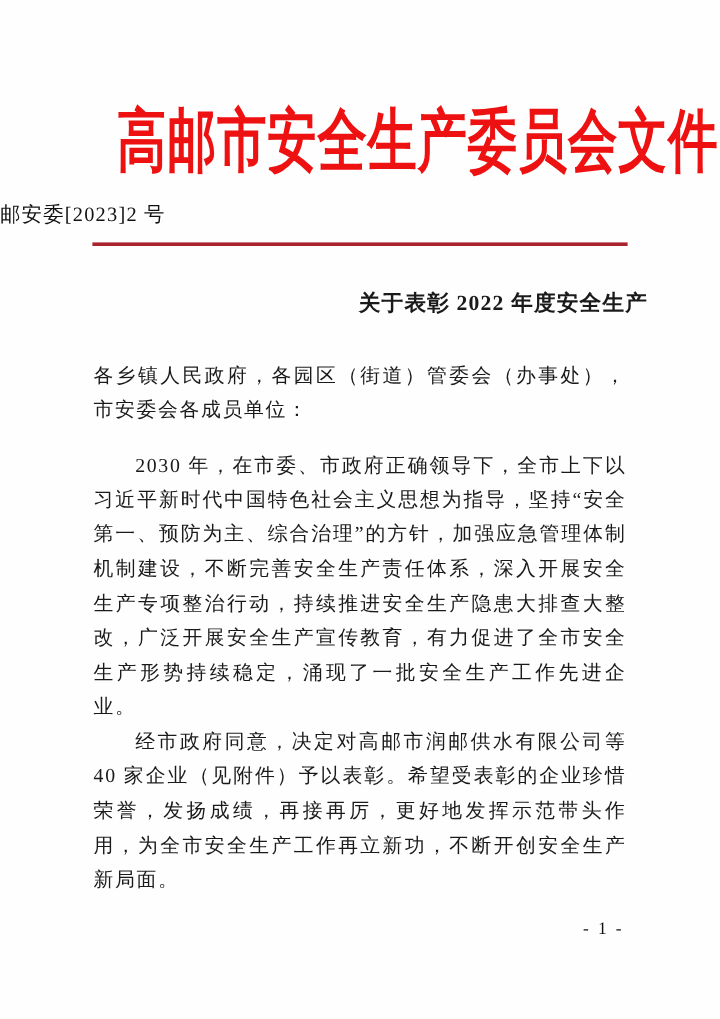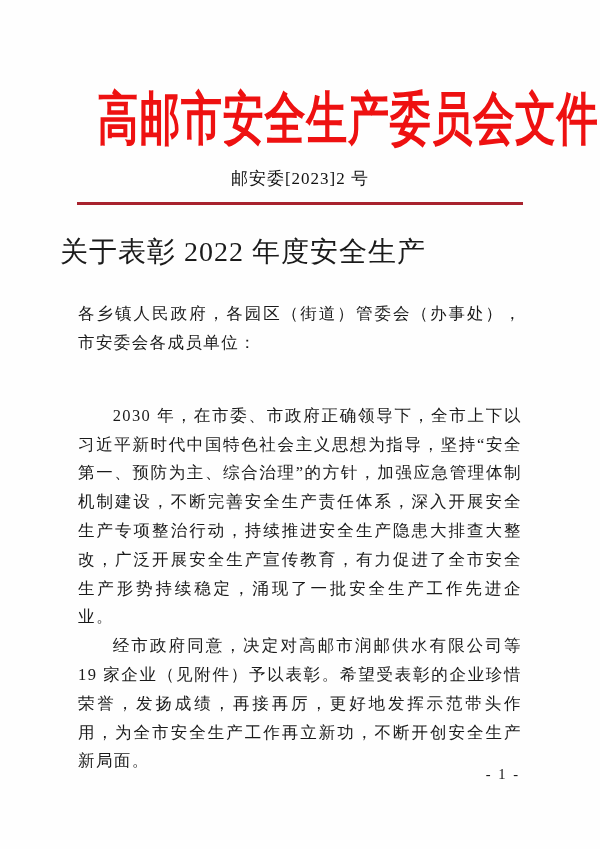--- a/index.html
+++ b/index.html
@@ -30,48 +30,49 @@
     font-size: 57px;
     font-weight: bold;
     color: var(--header-red, #ee1111);
     transform: scaleX(0.72);
     transform-origin: center center;
     letter-spacing: 1px;
     line-height: 1.1;
   }
   .doc-number {
     margin-top: 16px;
-    text-align: center;
+    text-align: left;
     font-size: 17px;
     letter-spacing: 1px;
     color: #111;
   }
   .red-rule {
     margin: 12px 77px 0 77px;
     height: 3.5px;
     background: var(--rule-red, #a8232e);
   }
   .doc-title {
     margin: 30px 60px 0 60px;
-    text-align: left;
-    font-size: 28px;
-    font-weight: normal;
+    text-align: right;
+    font-size: 18px;
+    font-weight: bold;
     line-height: 34px;
     letter-spacing: 1px;
   }
   .doc-title span { display: block; }
   .body {
     margin: 31px 78px 0 78px;
     font-size: 16.5px;
     line-height: 28.8px;
     text-align: justify;
     letter-spacing: 1.4px;
   }
   .salutation {
-    margin: 0 0 44px 0;
+    margin: 0 0 16px 0;
+    font-family: Liberation Mono, monospace;
   }
   .body-para {
     margin: 0;
     text-indent: 2.1em;
   }
   .page-number {
     position: absolute;
     top: 766px;
     right: 80px;
     font-size: 14.5px;
@@ -92,18 +93,18 @@
 
   <div class="red-rule"></div>
 
   <h1 class="doc-title">
     <span>关于表彰 2022 年度安全生产</span>
   </h1>
 
   <div class="body">
     <p class="salutation">各乡镇人民政府，各园区（街道）管委会（办事处），市安委会各成员单位：</p>
     <p class="body-para">2030 年，在市委、市政府正确领导下，全市上下以习近平新时代中国特色社会主义思想为指导，坚持“安全第一、预防为主、综合治理”的方针，加强应急管理体制机制建设，不断完善安全生产责任体系，深入开展安全生产专项整治行动，持续推进安全生产隐患大排查大整改，广泛开展安全生产宣传教育，有力促进了全市安全生产形势持续稳定，涌现了一批安全生产工作先进企业。</p>
-    <p class="body-para">经市政府同意，决定对高邮市润邮供水有限公司等 19 家企业（见附件）予以表彰。希望受表彰的企业珍惜荣誉，发扬成绩，再接再厉，更好地发挥示范带头作用，为全市安全生产工作再立新功，不断开创安全生产新局面。</p>
+    <p class="body-para">经市政府同意，决定对高邮市润邮供水有限公司等 40 家企业（见附件）予以表彰。希望受表彰的企业珍惜荣誉，发扬成绩，再接再厉，更好地发挥示范带头作用，为全市安全生产工作再立新功，不断开创安全生产新局面。</p>
   </div>
 
   <div class="page-number">- 1 -</div>
 
 </div>
 
 </body></html>

